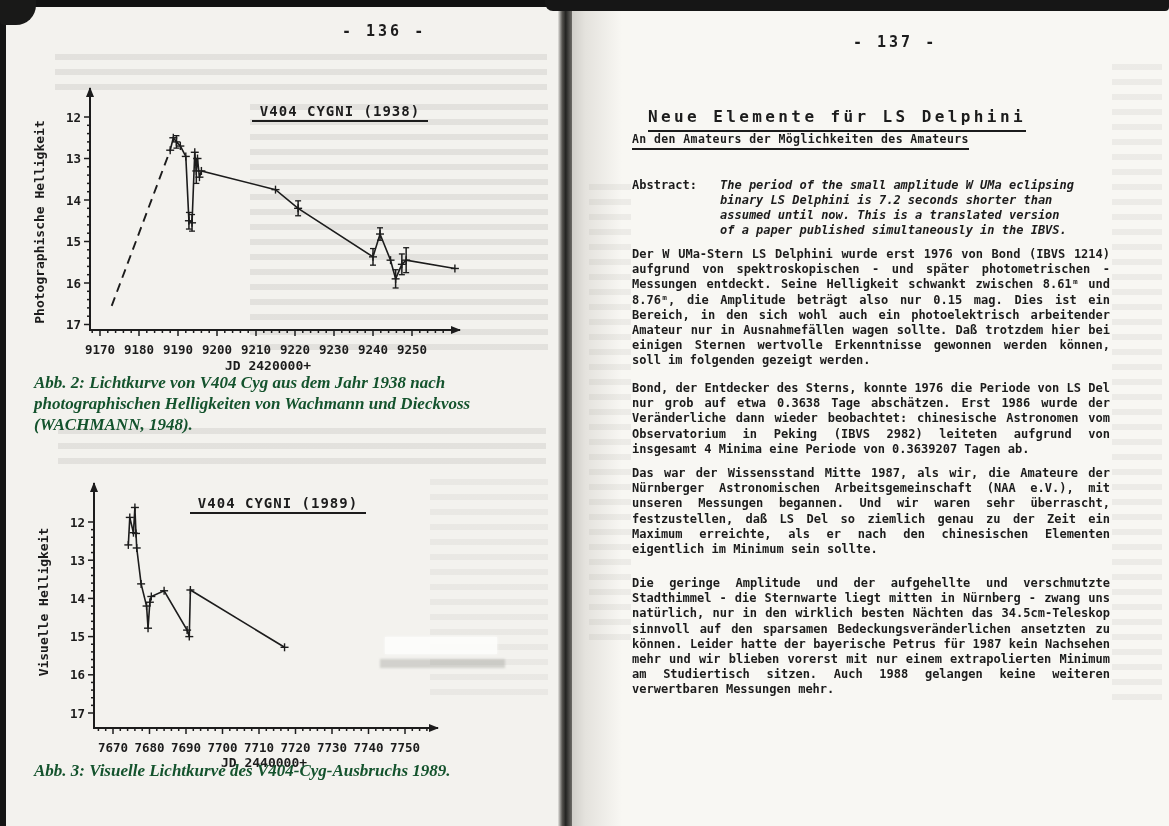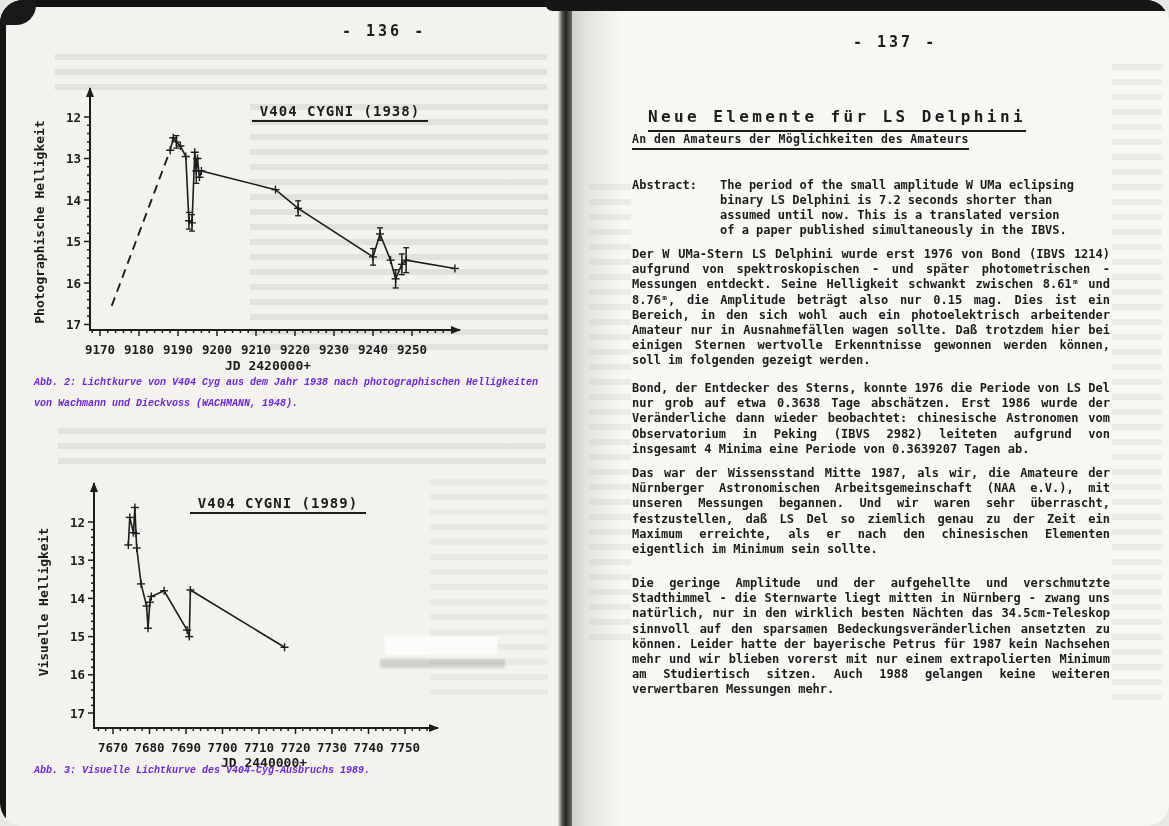--- a/index.html
+++ b/index.html
@@ -1,17 +1,17 @@
 <!DOCTYPE html>
 <html><head>
 <meta charset="utf-8">
 <style>
   html,body{margin:0;padding:0;background:#e9e8e4;}
   .screenshot{position:relative;width:1169px;height:826px;overflow:hidden;
-    background:#f5f4f0;font-family:"DejaVu Sans Mono",monospace;color:#1c1c1c;border-radius:23px;}
+    background:#f5f4f0;font-family:"DejaVu Sans Mono",monospace;color:#1c1c1c;}
   .page{position:absolute;top:0;height:826px;}
   .page-left{left:0;width:563px;background:#f3f2ee;}
   .page-right{left:567px;width:712px;
     background:linear-gradient(to right,#c9c7c2 0px,#e4e2dd 18px,#f8f7f3 55px,#f8f7f3 100%);}
   .spine{position:absolute;left:558px;top:0;width:14px;height:826px;
     background:linear-gradient(to right,#e6e5e1 0%,#55534f 30%,#232321 55%,#6d6b67 100%);}
   .edge-top{position:absolute;left:0;top:0;width:1169px;height:7px;background:#121212;}
   .edge-top2{position:absolute;left:545px;top:0;width:624px;height:11px;background:#161616;border-radius:0 0 4px 8px;}
   .edge-left{position:absolute;left:0;top:0;width:6px;height:826px;background:#141414;}
   .corner-blob{position:absolute;left:0;top:0;width:36px;height:25px;background:#191918;border-radius:0 0 20px 4px;}
@@ -20,28 +20,28 @@
   .page-left .page-num{left:342px;top:22px;}
   .page-right .page-num{left:286px;top:33px;}
 
   .title{position:absolute;left:65px;top:91px;margin:16px;font-size:16px;font-weight:bold;
     letter-spacing:3.4px;border-bottom:2.5px solid #1c1c1c;padding-bottom:4px;white-space:nowrap;}
   .subtitle{position:absolute;left:65px;top:132px;margin:0;font-size:11.5px;font-weight:bold;
     letter-spacing:0.4px;border-bottom:2px solid #1c1c1c;padding-bottom:2px;white-space:nowrap;}
 
   .abs-label{position:absolute;left:65px;top:178px;font-size:12px;font-weight:bold;}
   .abs-text{position:absolute;left:153px;top:178px;width:360px;font-size:12px;font-weight:bold;
-    line-height:15px;}
+    font-style:italic;line-height:15px;}
 
   .body{position:absolute;left:65px;width:478px;margin:0;font-size:12px;font-weight:bold;
     line-height:15.2px;text-align:justify;}
   .p1{top:247px;} .p2{top:381px;} .p3{top:466px;} .p4{top:576px;} .p5{top:714px;}
 
-  .caption{position:absolute;font-family:Liberation Mono, monospace;font-style:italic;font-weight:bold;
-    font-size:10px;line-height:21px;color:#6d28d9;}
+  .caption{position:absolute;font-family:Liberation Serif, serif;font-style:italic;font-weight:bold;
+    font-size:17px;line-height:21px;color:#14532d;}
   .cap2{left:34px;top:372px;width:516px;}
   .cap3{left:34px;top:760px;width:516px;}
 
   svg.chart{position:absolute;overflow:visible;}
   #fig2-svg{left:28px;top:70px;}
   #fig3-svg{left:30px;top:450px;}
 
   .bleed{position:absolute;filter:blur(0.7px);pointer-events:none;
     background:repeating-linear-gradient(180deg,transparent 0 4px,rgba(110,107,100,0.12) 4px 10px,transparent 10px 15px);}
   .white-label{position:absolute;left:385px;top:637px;width:112px;height:17px;

